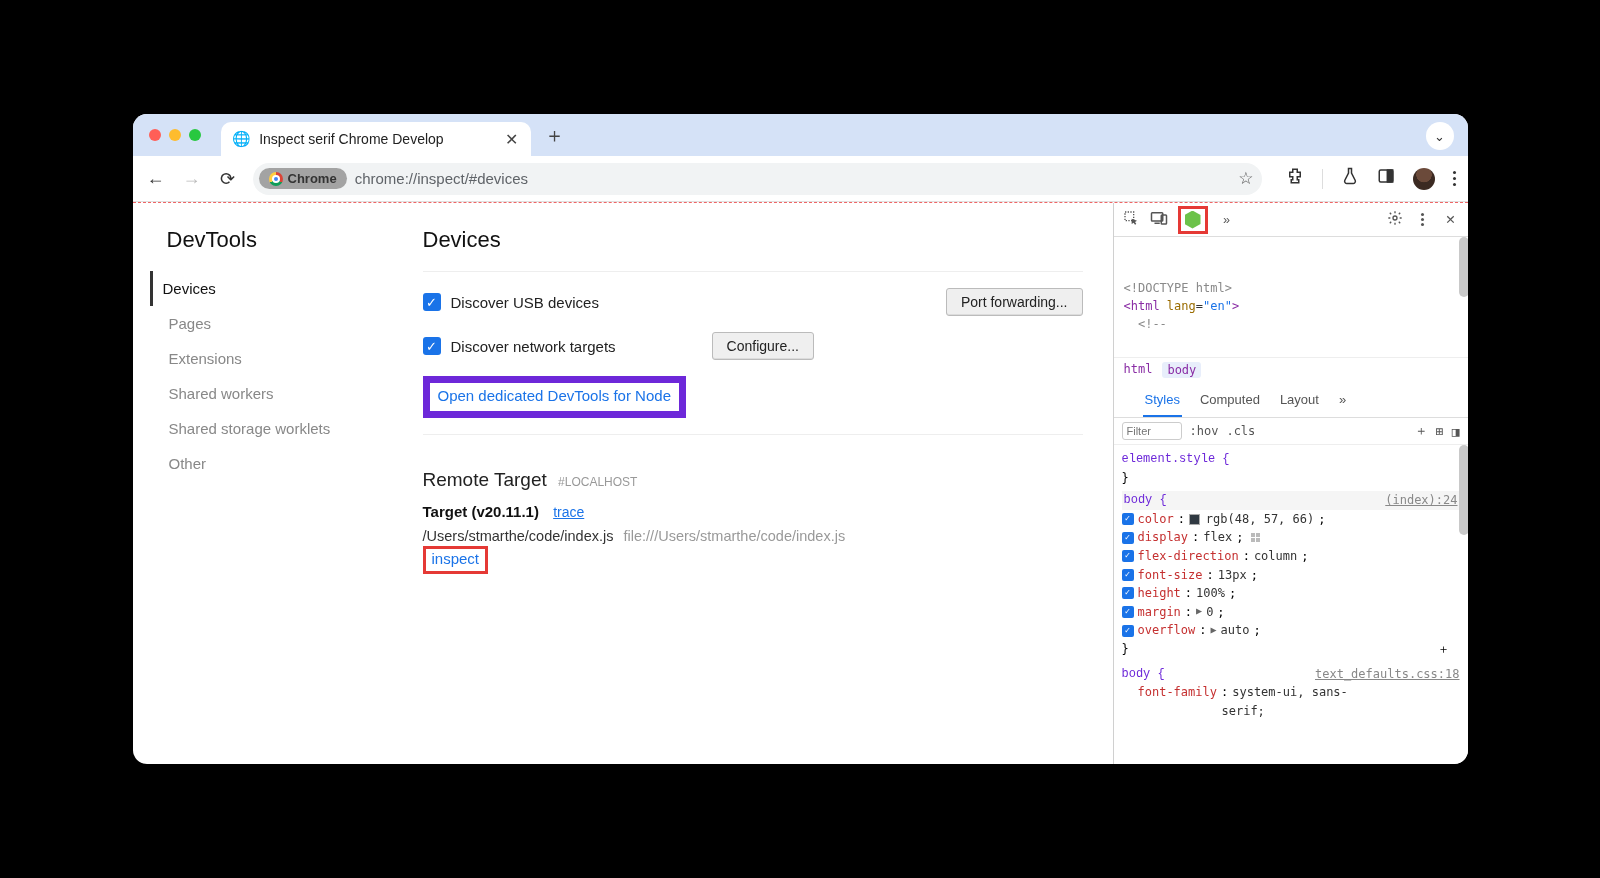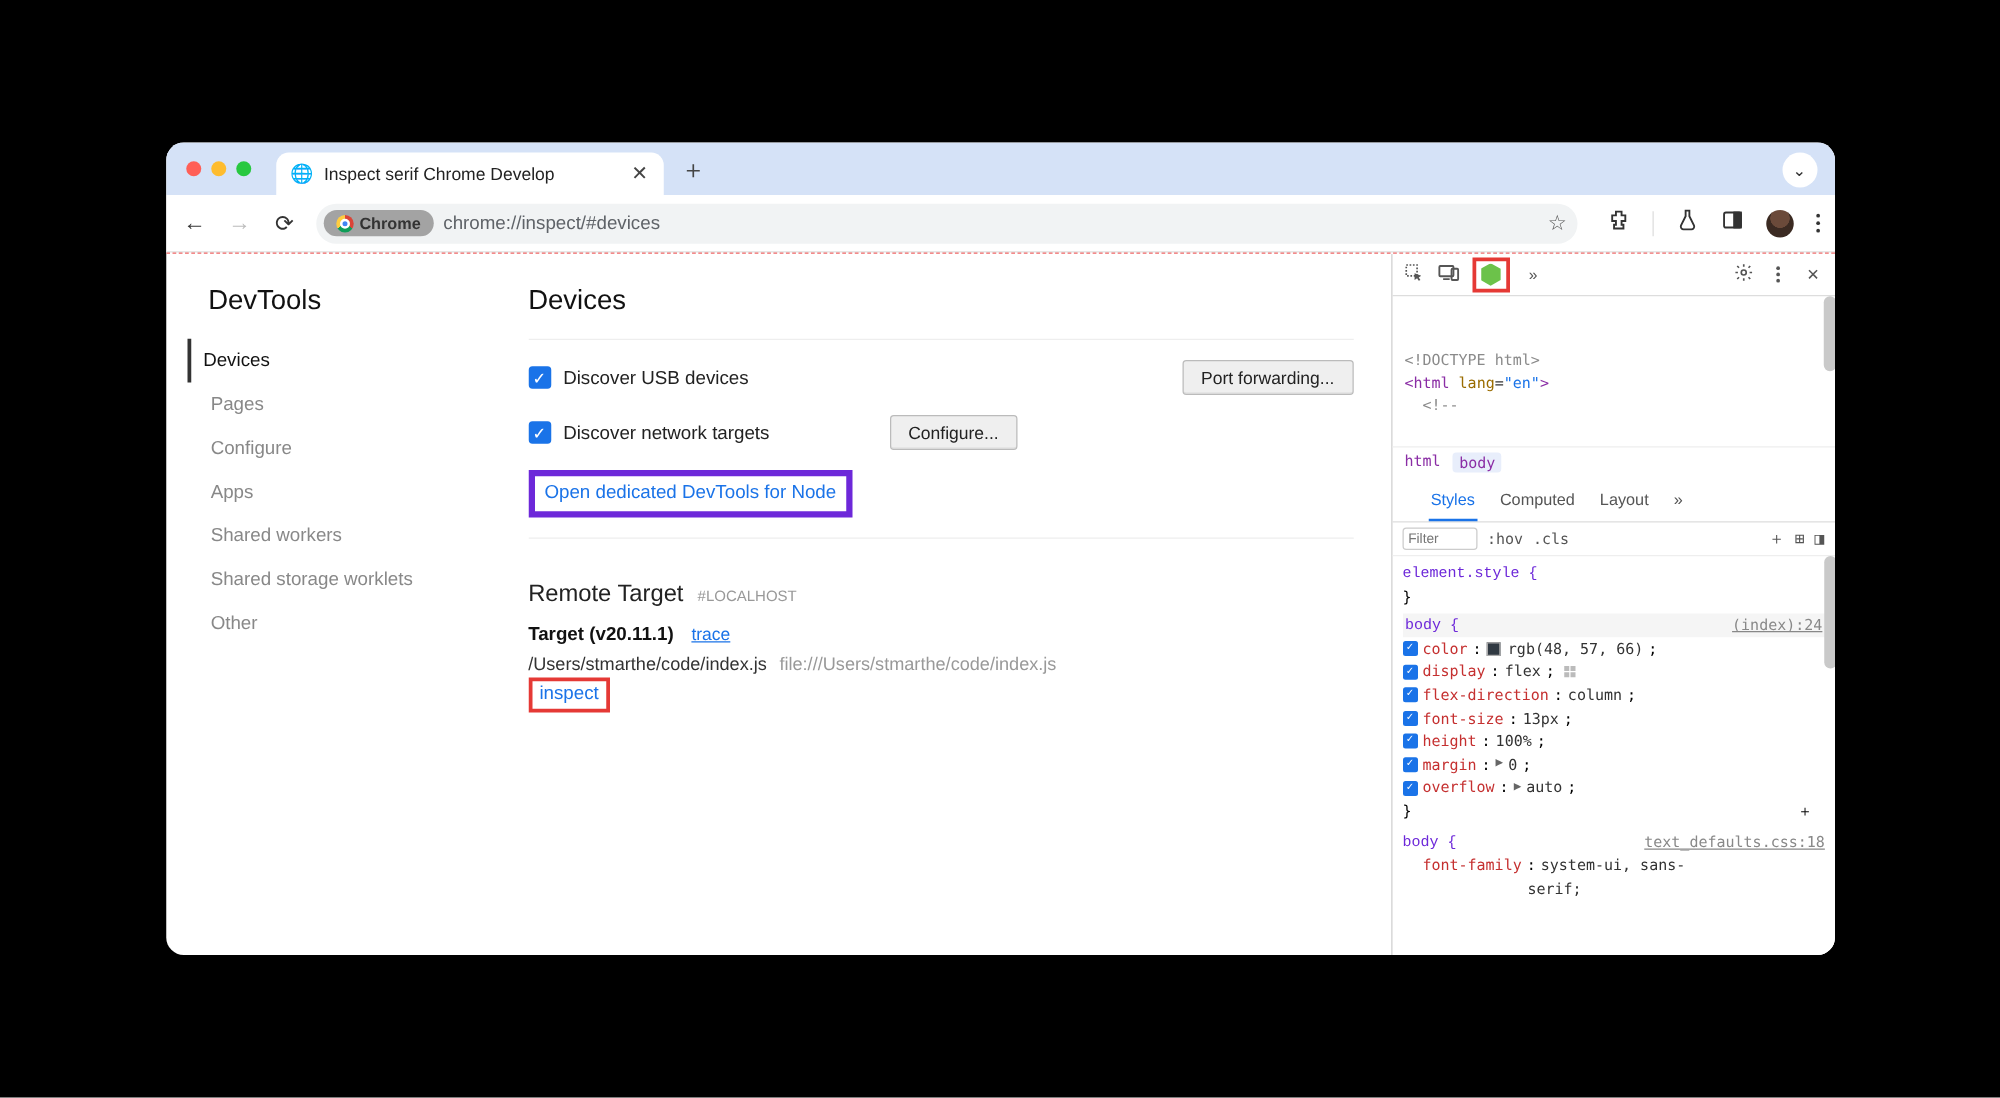--- a/index.html
+++ b/index.html
@@ -42,21 +42,21 @@
     .sidebar h1 { font-size:22px; color:#111; font-weight:400; margin-bottom:18px; margin-left:4px;}
     .side-item { font-size:15px; padding:9px 6px; color:#888; cursor:pointer; }
     .side-item.active { color:#111; border-left:3px solid #333; padding-left:10px; margin-left:-13px;}
     .main { flex:1; }
     .main h2 { font-size:22px; font-weight:400; color:#111; margin-bottom:18px; }
     .section { border-top:1px solid #eee; padding:16px 0 6px; }
     .row { display:flex; align-items:center; margin-bottom:16px; }
     .chk { width:18px; height:18px; background:#1a73e8; border-radius:3px; display:inline-flex; align-items:center; justify-content:center; color:#fff; font-size:13px; margin-right:10px; }
     .row-label { font-size:15px; color:#222; }
     .btn { margin-left:auto; background:#efefef; border:1px solid #bbb; border-radius:3px; padding:5px 14px; font-size:14px; cursor:pointer; box-shadow: inset 0 -1px 0 rgba(0,0,0,.08); color:#222;}
-    .link-box { display:inline-block; padding:4px 8px 6px; border:5px solid #6d28d9; }
+    .link-box { display:inline-block; padding:4px 8px 6px; border:7px solid #6d28d9; }
     .link-box a { color:#1a73e8; font-size:15px; text-decoration:none; }
     .remote-h { font-size:19px; color:#222; margin:18px 0 12px; }
     .remote-h small { font-size:12px; color:#999; font-weight:400; margin-left:6px;}
     .target-line { font-size:15px; color:#111; font-weight:600; margin-bottom:8px;}
     .target-line .trace { color:#1a73e8; font-weight:400; margin-left:10px; font-size:14px;}
     .path-line { font-size:14.5px; color:#333; }
     .path-line .grey { color:#999; margin-left:6px; }
     .inspect-box { display:inline-block; border:3px solid #e53935; padding:1px 6px 3px; margin-top:2px; }
     .inspect-box a { color:#1a73e8; font-size:15px; text-decoration:none; }
 
@@ -156,22 +156,21 @@
         </span>
     </div>
   </div>
 
   <div class="page-area">
     <div class="page">
       <div class="sidebar">
         <h1>DevTools</h1>
         <div class="side-item active">Devices</div>
         <div class="side-item">Pages</div>
-        <div class="side-item">Configure</div>
-        <div class="side-item">Apps</div>
+        <div class="side-item">Extensions</div>
         <div class="side-item">Shared workers</div>
         <div class="side-item">Shared storage worklets</div>
         <div class="side-item">Other</div>
       </div>
 
       <div class="main">
         <h2>Devices</h2>
         <div class="section">
           <div class="row">
             <span class="chk">✓</span>

